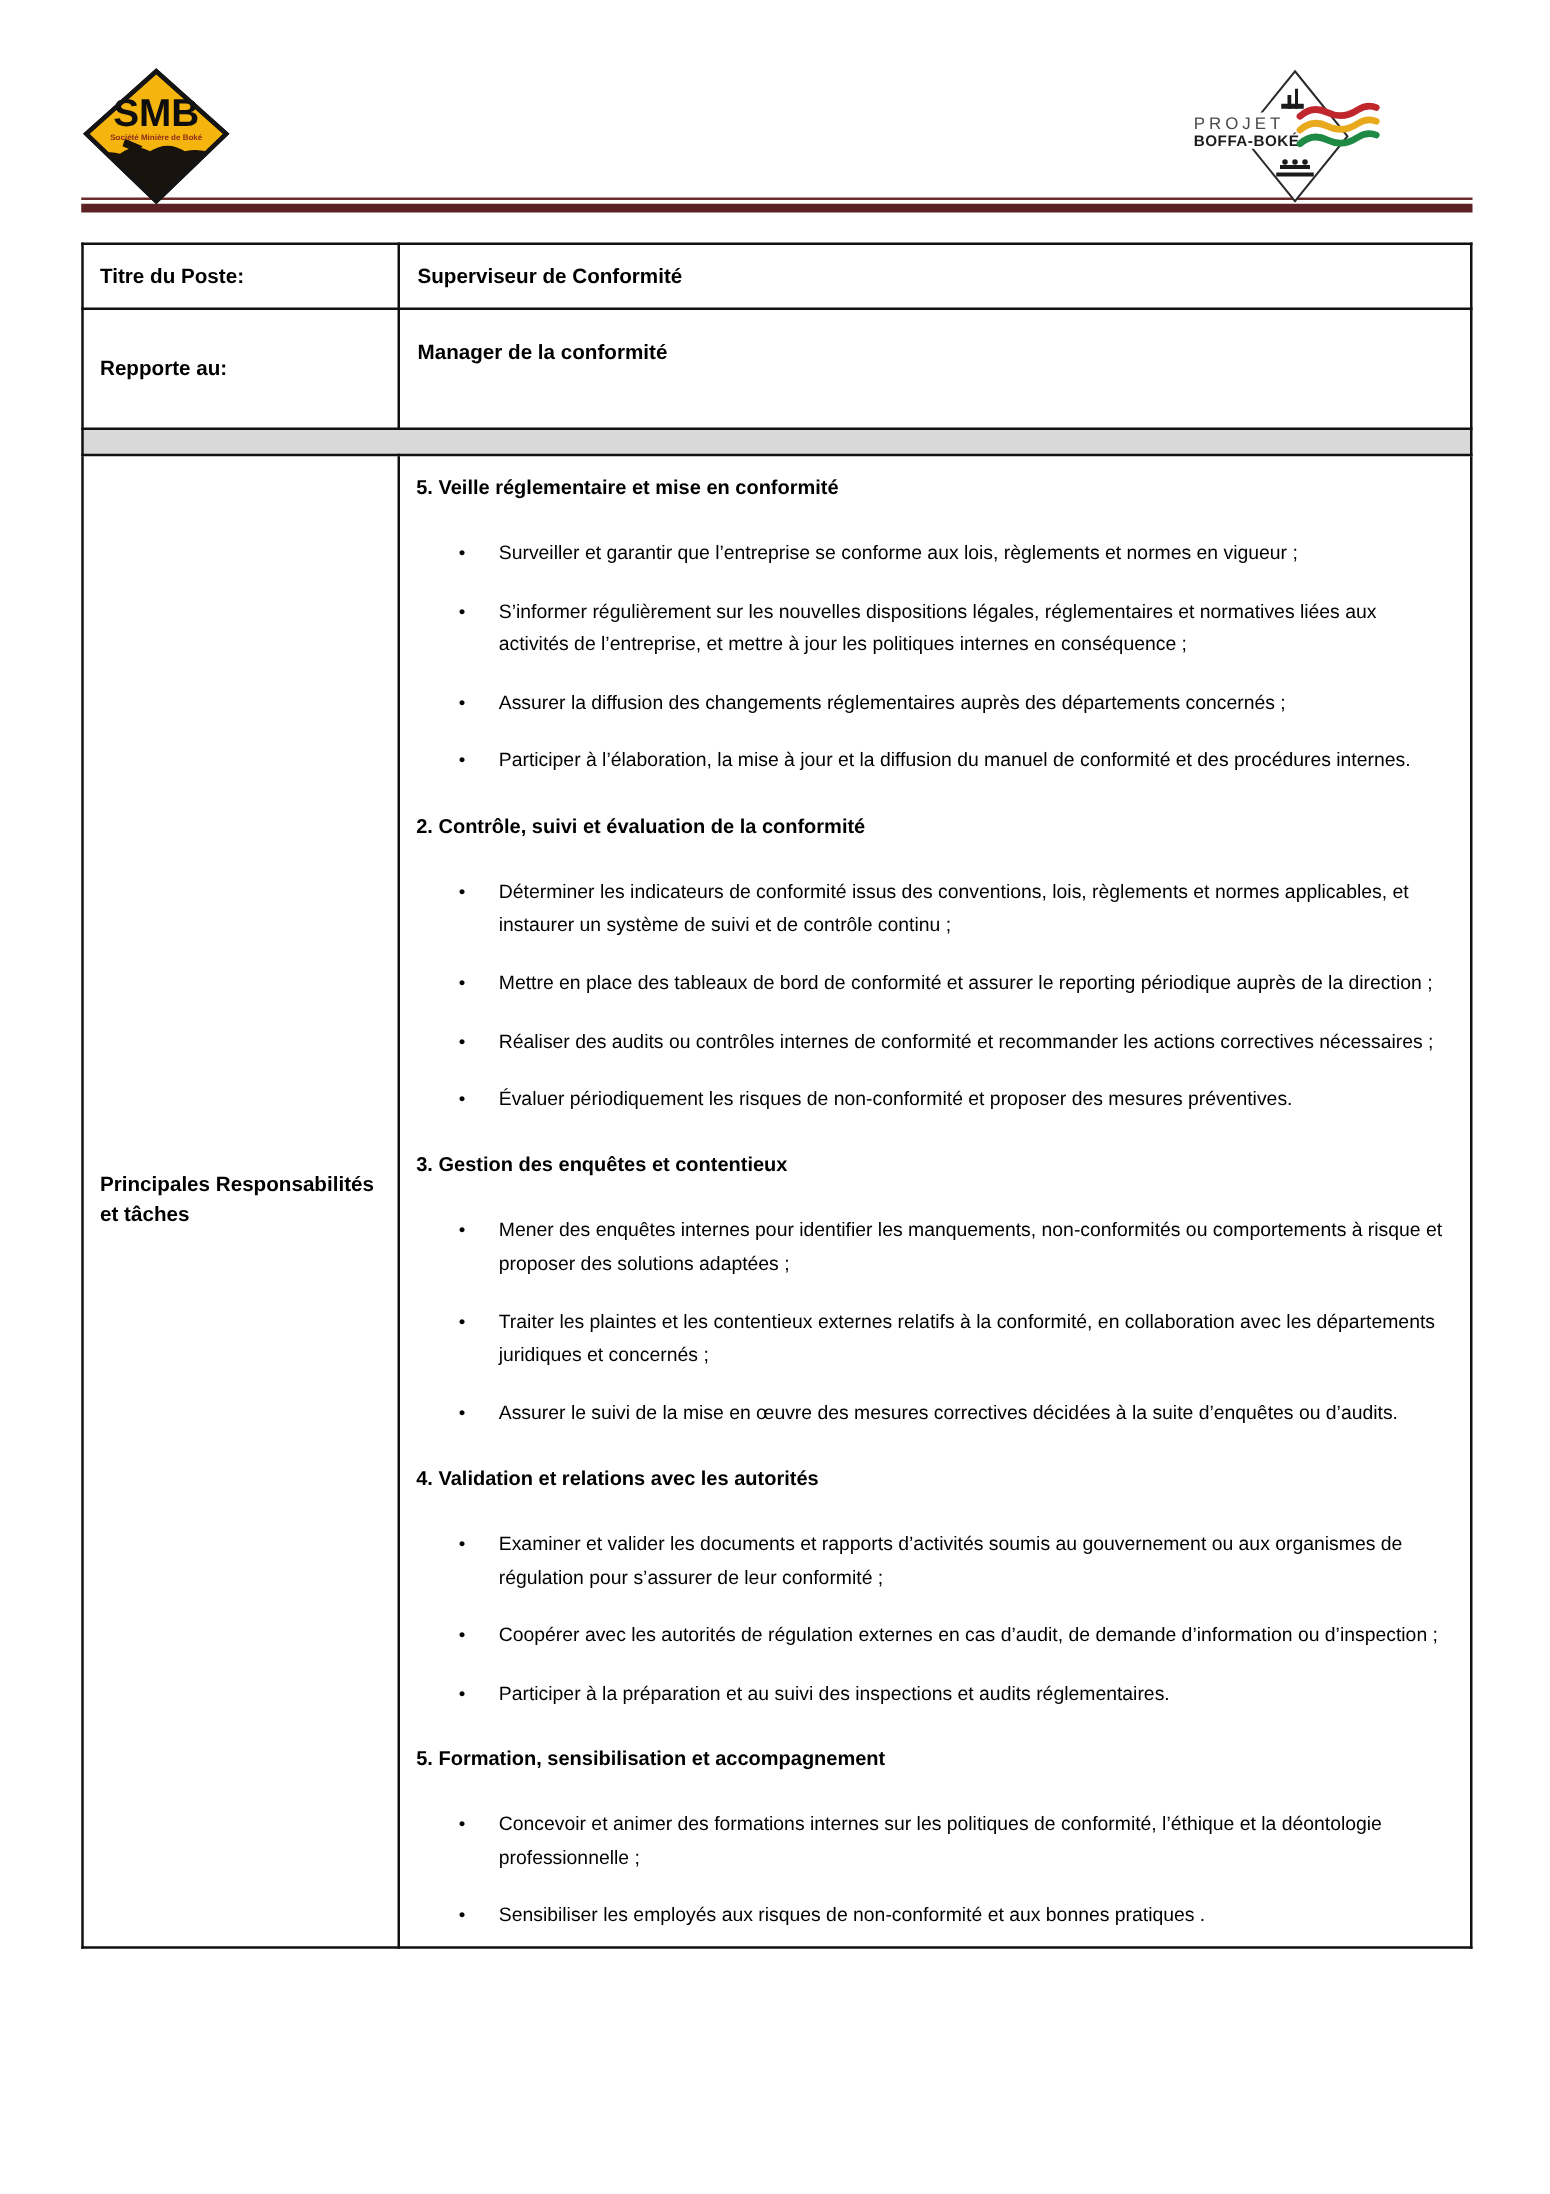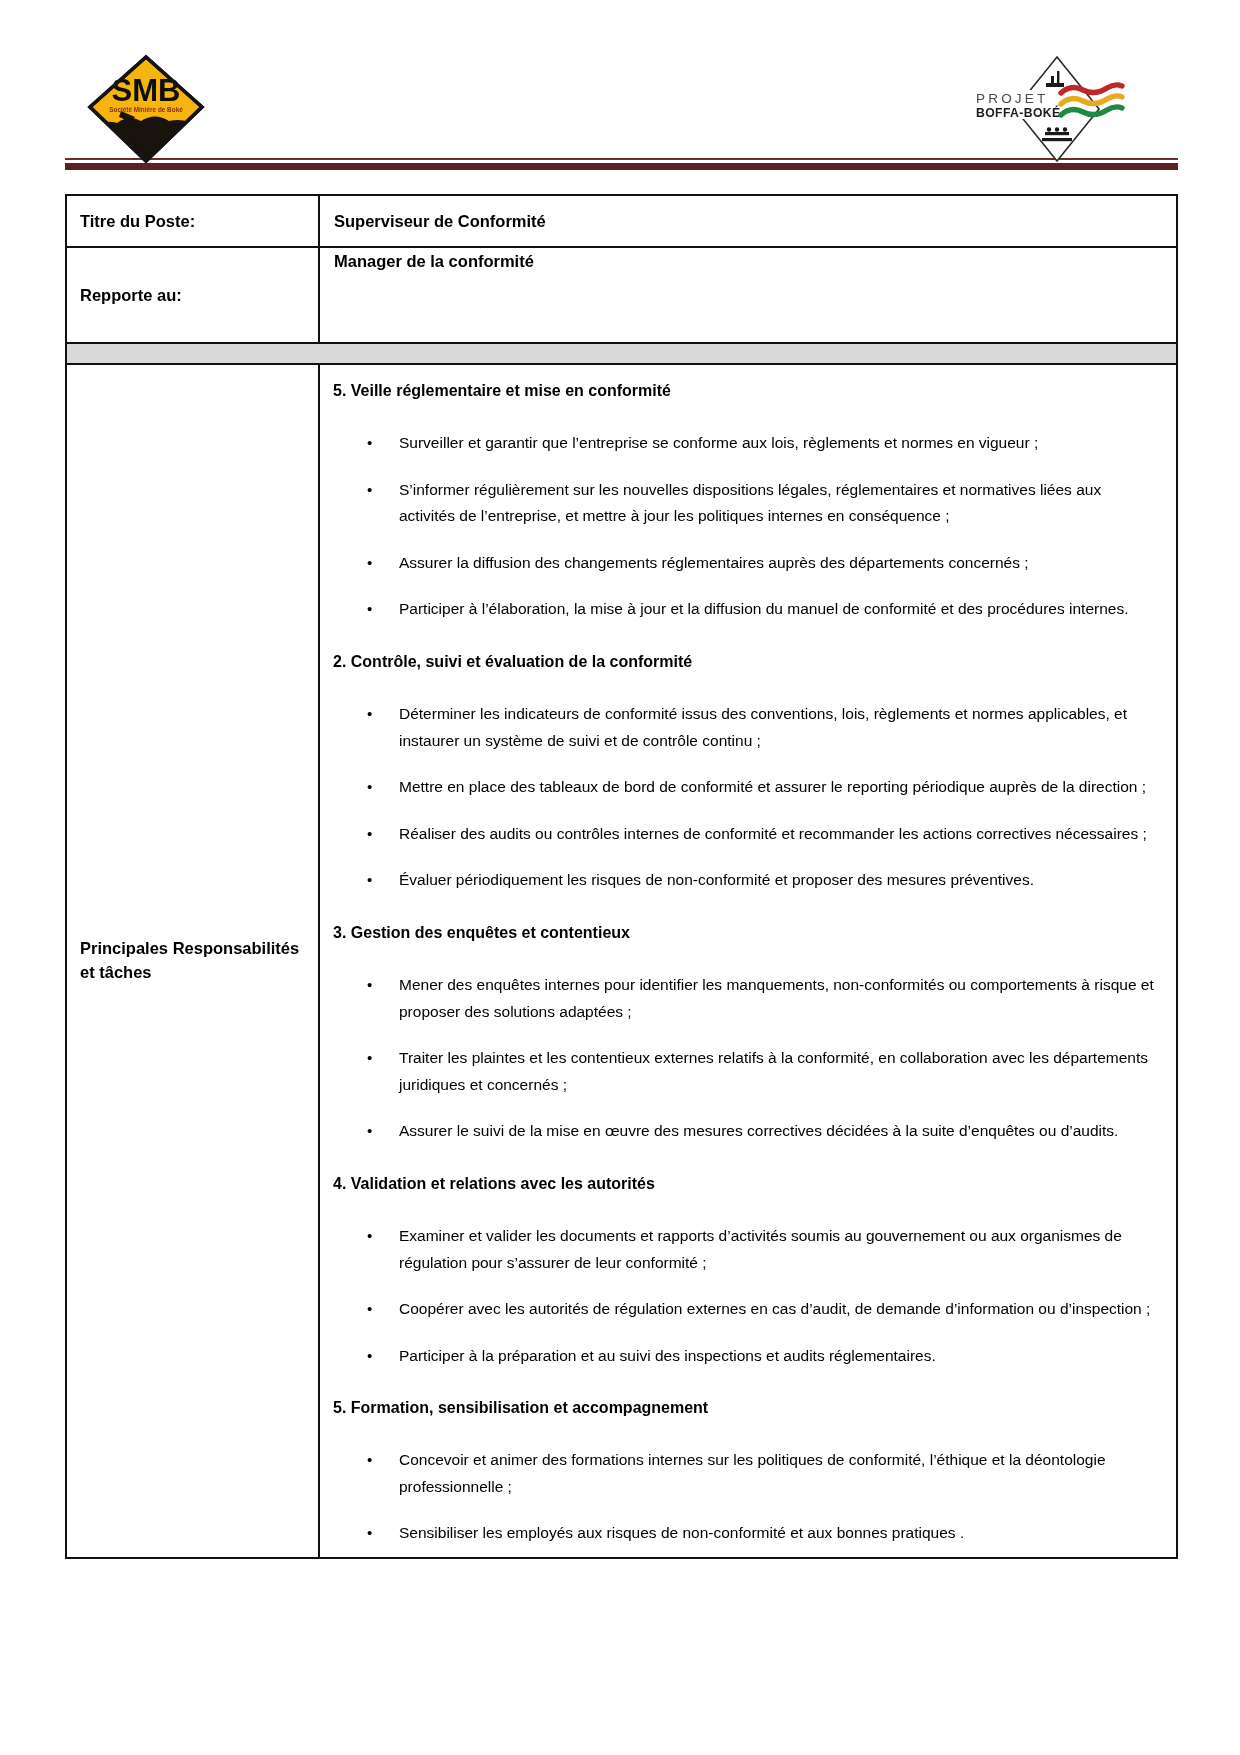--- a/index.html
+++ b/index.html
@@ -5,21 +5,21 @@
   * { box-sizing: border-box; }
   html, body { margin: 0; padding: 0; }
   body {
     width: 1240px; height: 1755px;
     background: #ffffff;
     font-family: "Liberation Sans", sans-serif;
     color: #000;
     position: relative;
     overflow: hidden;
   }
-  .header { position: relative; height: 156px; margin-left: 21px; }
+  .header { position: relative; height: 156px; }
   .smb-logo { position: absolute; left: 66px; top: 54px; }
   .pb-logo  { position: absolute; left: 952px; top: 52px; }
 
   .rule-wrap { margin: 2px 62px 0 65px; }
   .rule-thin  { height: 2px; background: #6b2c2c; margin-bottom: 3px; }
   .rule-thick { height: 7px; background: #5c2223; }
 
   table.doc {
     margin: 24px 62px 0 65px;
     width: 1113px;
@@ -32,21 +32,21 @@
   td.label-cell {
     font-weight: bold; font-size: 16.5px;
     padding: 8px 10px 8px 13px; line-height: 1.35;
   }
   td.value-cell {
     font-weight: bold; font-size: 16.5px;
     padding: 8px 10px 8px 14px;
   }
   tr.row-titre  { height: 52px; }
   tr.row-report { height: 96px; }
-  tr.row-report td.value-cell { vertical-align: top; padding-top: 4px; }
+  tr.row-report td.value-cell { vertical-align: top; padding-top: 25px; }
   tr.row-report td.label-cell { vertical-align: middle; padding-top: 8px; }
   tr.row-pos    { height: 43px; }
   tr.shaded-row td { background: #D9D9D9; height: 21px; padding: 0; }
 
   td.resp-label-cell {
     font-weight: bold; font-size: 16.5px;
     vertical-align: middle;
     padding: 8px 0 8px 13px; line-height: 1.45;
   }
   td.content-cell {

